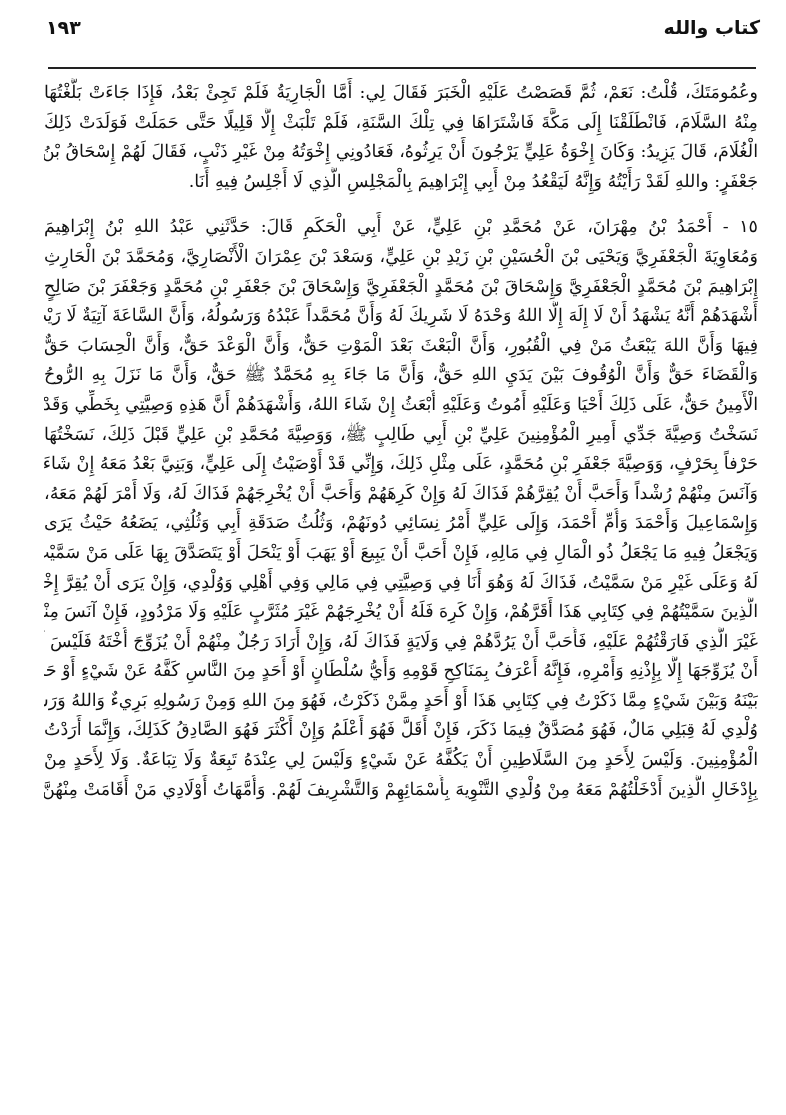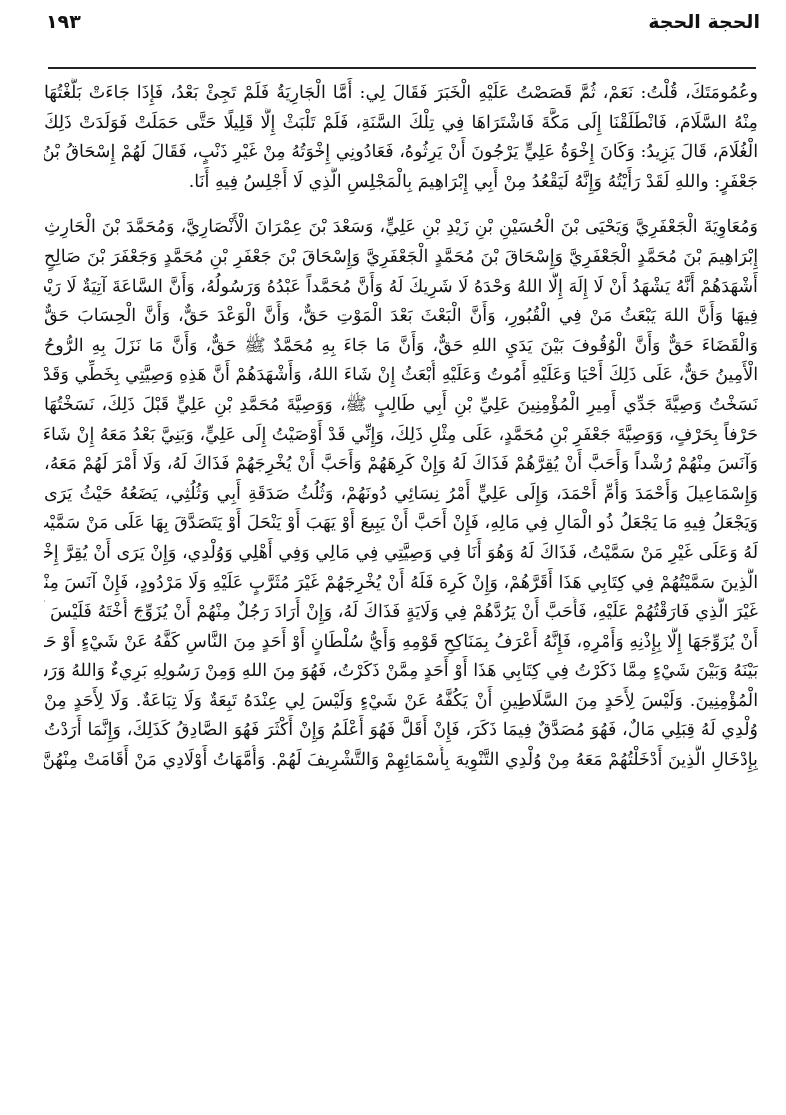--- a/index.html
+++ b/index.html
@@ -1,55 +1,56 @@
 <!DOCTYPE html>
 <html><head>
 <meta charset="utf-8">
 <style>
   html, body { margin:0; padding:0; background:#ffffff; }
   body { width:786px; height:1115px; position:relative; overflow:hidden; font-family:"DejaVu Serif", serif; color:#111; }
-  .header { position:absolute; top:8px; left:40px; width:720px; height:40px; }
+  .header { position:absolute; top:14px; left:40px; width:720px; height:40px; }
   .page-number { position:absolute; left:6px; top:2px; font-family:"DejaVu Sans", sans-serif; font-weight:bold; font-size:19px; }
   .book-title { position:absolute; right:0; top:2px; font-family:"DejaVu Sans", sans-serif; font-weight:bold; font-size:19px; direction:rtl; }
   .rule { position:absolute; top:67px; left:48px; width:708px; height:2px; background:#222; }
   .body { position:absolute; top:78px; left:44px; width:714px; direction:rtl; }
   .line { height:29.6px; line-height:29.6px; font-size:17.5px; white-space:nowrap; text-align:justify; text-align-last:justify; overflow:hidden; font-weight:normal; }
   .gap { height:16px; }
 </style>
 </head>
 <body>
 
 <div class="header">
   <span class="page-number">١٩٣</span>
-  <span class="book-title">الحجة الحجة</span>
+  <span class="book-title">كتاب والله</span>
 </div>
 <div class="rule"></div>
 
 <div class="body">
   <div>
     <div class="line">وعُمُومَتَكَ، قُلْتُ: نَعَمْ، ثُمَّ قَصَصْتُ عَلَيْهِ الْخَبَرَ فَقَالَ لِي: أَمَّا الْجَارِيَةُ فَلَمْ تَجِئْ بَعْدُ، فَإِذَا جَاءَتْ بَلَّغْتُهَا</div>
     <div class="line">مِنْهُ السَّلَامَ، فَانْطَلَقْنَا إِلَى مَكَّةَ فَاشْتَرَاهَا فِي تِلْكَ السَّنَةِ، فَلَمْ تَلْبَثْ إِلَّا قَلِيلًا حَتَّى حَمَلَتْ فَوَلَدَتْ ذَلِكَ</div>
     <div class="line">الْغُلَامَ، قَالَ يَزِيدُ: وَكَانَ إِخْوَةُ عَلِيٍّ يَرْجُونَ أَنْ يَرِثُوهُ، فَعَادُونِي إِخْوَتُهُ مِنْ غَيْرِ ذَنْبٍ، فَقَالَ لَهُمْ إِسْحَاقُ بْنُ</div>
     <div class="line" style="text-align-last:right">جَعْفَرٍ: واللهِ لَقَدْ رَأَيْتُهُ وَإِنَّهُ لَيَقْعُدُ مِنْ أَبِي إِبْرَاهِيمَ بِالْمَجْلِسِ الَّذِي لَا أَجْلِسُ فِيهِ أَنَا.</div>
   </div>
   <div class="gap"></div>
   <div>
+    <div class="line">١٥ - أَحْمَدُ بْنُ مِهْرَانَ، عَنْ مُحَمَّدِ بْنِ عَلِيٍّ، عَنْ أَبِي الْحَكَمِ قَالَ: حَدَّثَنِي عَبْدُ اللهِ بْنُ إِبْرَاهِيمَ</div>
     <div class="line">وَمُعَاوِيَةَ الْجَعْفَرِيَّ وَيَحْيَى بْنَ الْحُسَيْنِ بْنِ زَيْدِ بْنِ عَلِيٍّ، وَسَعْدَ بْنَ عِمْرَانَ الْأَنْصَارِيَّ، وَمُحَمَّدَ بْنَ الْحَارِثِ</div>
     <div class="line">إِبْرَاهِيمَ بْنَ مُحَمَّدٍ الْجَعْفَرِيَّ وَإِسْحَاقَ بْنَ مُحَمَّدٍ الْجَعْفَرِيَّ وَإِسْحَاقَ بْنَ جَعْفَرِ بْنِ مُحَمَّدٍ وَجَعْفَرَ بْنَ صَالِحٍ</div>
     <div class="line">أَشْهَدَهُمْ أَنَّهُ يَشْهَدُ أَنْ لَا إِلَهَ إِلَّا اللهُ وَحْدَهُ لَا شَرِيكَ لَهُ وَأَنَّ مُحَمَّداً عَبْدُهُ وَرَسُولُهُ، وَأَنَّ السَّاعَةَ آتِيَةٌ لَا رَيْبَ</div>
     <div class="line">فِيهَا وَأَنَّ اللهَ يَبْعَثُ مَنْ فِي الْقُبُورِ، وَأَنَّ الْبَعْثَ بَعْدَ الْمَوْتِ حَقٌّ، وَأَنَّ الْوَعْدَ حَقٌّ، وَأَنَّ الْحِسَابَ حَقٌّ</div>
     <div class="line">وَالْقَضَاءَ حَقٌّ وَأَنَّ الْوُقُوفَ بَيْنَ يَدَيِ اللهِ حَقٌّ، وَأَنَّ مَا جَاءَ بِهِ مُحَمَّدٌ ﷺ حَقٌّ، وَأَنَّ مَا نَزَلَ بِهِ الرُّوحُ</div>
     <div class="line">الْأَمِينُ حَقٌّ، عَلَى ذَلِكَ أَحْيَا وَعَلَيْهِ أَمُوتُ وَعَلَيْهِ أُبْعَثُ إِنْ شَاءَ اللهُ، وَأَشْهَدَهُمْ أَنَّ هَذِهِ وَصِيَّتِي بِخَطِّي وَقَدْ</div>
     <div class="line">نَسَخْتُ وَصِيَّةَ جَدِّي أَمِيرِ الْمُؤْمِنِينَ عَلِيِّ بْنِ أَبِي طَالِبٍ ﷺ، وَوَصِيَّةَ مُحَمَّدِ بْنِ عَلِيٍّ قَبْلَ ذَلِكَ، نَسَخْتُهَا</div>
     <div class="line">حَرْفاً بِحَرْفٍ، وَوَصِيَّةَ جَعْفَرِ بْنِ مُحَمَّدٍ، عَلَى مِثْلِ ذَلِكَ، وَإِنِّي قَدْ أَوْصَيْتُ إِلَى عَلِيٍّ، وَبَنِيَّ بَعْدُ مَعَهُ إِنْ شَاءَ</div>
     <div class="line">وَآنَسَ مِنْهُمْ رُشْداً وَأَحَبَّ أَنْ يُقِرَّهُمْ فَذَاكَ لَهُ وَإِنْ كَرِهَهُمْ وَأَحَبَّ أَنْ يُخْرِجَهُمْ فَذَاكَ لَهُ، وَلَا أَمْرَ لَهُمْ مَعَهُ،</div>
     <div class="line">وَإِسْمَاعِيلَ وَأَحْمَدَ وَأُمِّ أَحْمَدَ، وَإِلَى عَلِيٍّ أَمْرُ نِسَائِي دُونَهُمْ، وَثُلُثُ صَدَقَةِ أَبِي وَثُلُثِي، يَضَعُهُ حَيْثُ يَرَى</div>
     <div class="line">وَيَجْعَلُ فِيهِ مَا يَجْعَلُ ذُو الْمَالِ فِي مَالِهِ، فَإِنْ أَحَبَّ أَنْ يَبِيعَ أَوْ يَهَبَ أَوْ يَنْحَلَ أَوْ يَتَصَدَّقَ بِهَا عَلَى مَنْ سَمَّيْتُ</div>
     <div class="line">لَهُ وَعَلَى غَيْرِ مَنْ سَمَّيْتُ، فَذَاكَ لَهُ وَهُوَ أَنَا فِي وَصِيَّتِي فِي مَالِي وَفِي أَهْلِي وَوُلْدِي، وَإِنْ يَرَى أَنْ يُقِرَّ إِخْوَتَهُ</div>
     <div class="line">الَّذِينَ سَمَّيْتُهُمْ فِي كِتَابِي هَذَا أَقَرَّهُمْ، وَإِنْ كَرِهَ فَلَهُ أَنْ يُخْرِجَهُمْ غَيْرَ مُثَرَّبٍ عَلَيْهِ وَلَا مَرْدُودٍ، فَإِنْ آنَسَ مِنْهُمْ</div>
     <div class="line">غَيْرَ الَّذِي فَارَقْتُهُمْ عَلَيْهِ، فَأَحَبَّ أَنْ يَرُدَّهُمْ فِي وَلَايَةٍ فَذَاكَ لَهُ، وَإِنْ أَرَادَ رَجُلٌ مِنْهُمْ أَنْ يُزَوِّجَ أُخْتَهُ فَلَيْسَ لَهُ</div>
     <div class="line">أَنْ يُزَوِّجَهَا إِلَّا بِإِذْنِهِ وَأَمْرِهِ، فَإِنَّهُ أَعْرَفُ بِمَنَاكِحِ قَوْمِهِ وَأَيُّ سُلْطَانٍ أَوْ أَحَدٍ مِنَ النَّاسِ كَفَّهُ عَنْ شَيْءٍ أَوْ حَالَ</div>
     <div class="line">بَيْنَهُ وَبَيْنَ شَيْءٍ مِمَّا ذَكَرْتُ فِي كِتَابِي هَذَا أَوْ أَحَدٍ مِمَّنْ ذَكَرْتُ، فَهُوَ مِنَ اللهِ وَمِنْ رَسُولِهِ بَرِيءٌ وَاللهُ وَرَسُولُهُ</div>
+    <div class="line">وُلْدِي لَهُ قِبَلِي مَالٌ، فَهُوَ مُصَدَّقٌ فِيمَا ذَكَرَ، فَإِنْ أَقَلَّ فَهُوَ أَعْلَمُ وَإِنْ أَكْثَرَ فَهُوَ الصَّادِقُ كَذَلِكَ، وَإِنَّمَا أَرَدْتُ</div>
     <div class="line">الْمُؤْمِنِينَ. وَلَيْسَ لِأَحَدٍ مِنَ السَّلَاطِينِ أَنْ يَكُفَّهُ عَنْ شَيْءٍ وَلَيْسَ لِي عِنْدَهُ تَبِعَةٌ وَلَا تِبَاعَةٌ. وَلَا لِأَحَدٍ مِنْ</div>
-    <div class="line">وُلْدِي لَهُ قِبَلِي مَالٌ، فَهُوَ مُصَدَّقٌ فِيمَا ذَكَرَ، فَإِنْ أَقَلَّ فَهُوَ أَعْلَمُ وَإِنْ أَكْثَرَ فَهُوَ الصَّادِقُ كَذَلِكَ، وَإِنَّمَا أَرَدْتُ</div>
     <div class="line">بِإِدْخَالِ الَّذِينَ أَدْخَلْتُهُمْ مَعَهُ مِنْ وُلْدِي التَّنْوِيهَ بِأَسْمَائِهِمْ وَالتَّشْرِيفَ لَهُمْ. وَأُمَّهَاتُ أَوْلَادِي مَنْ أَقَامَتْ مِنْهُنَّ</div>
   </div>
 </div>
 
 </body></html>

